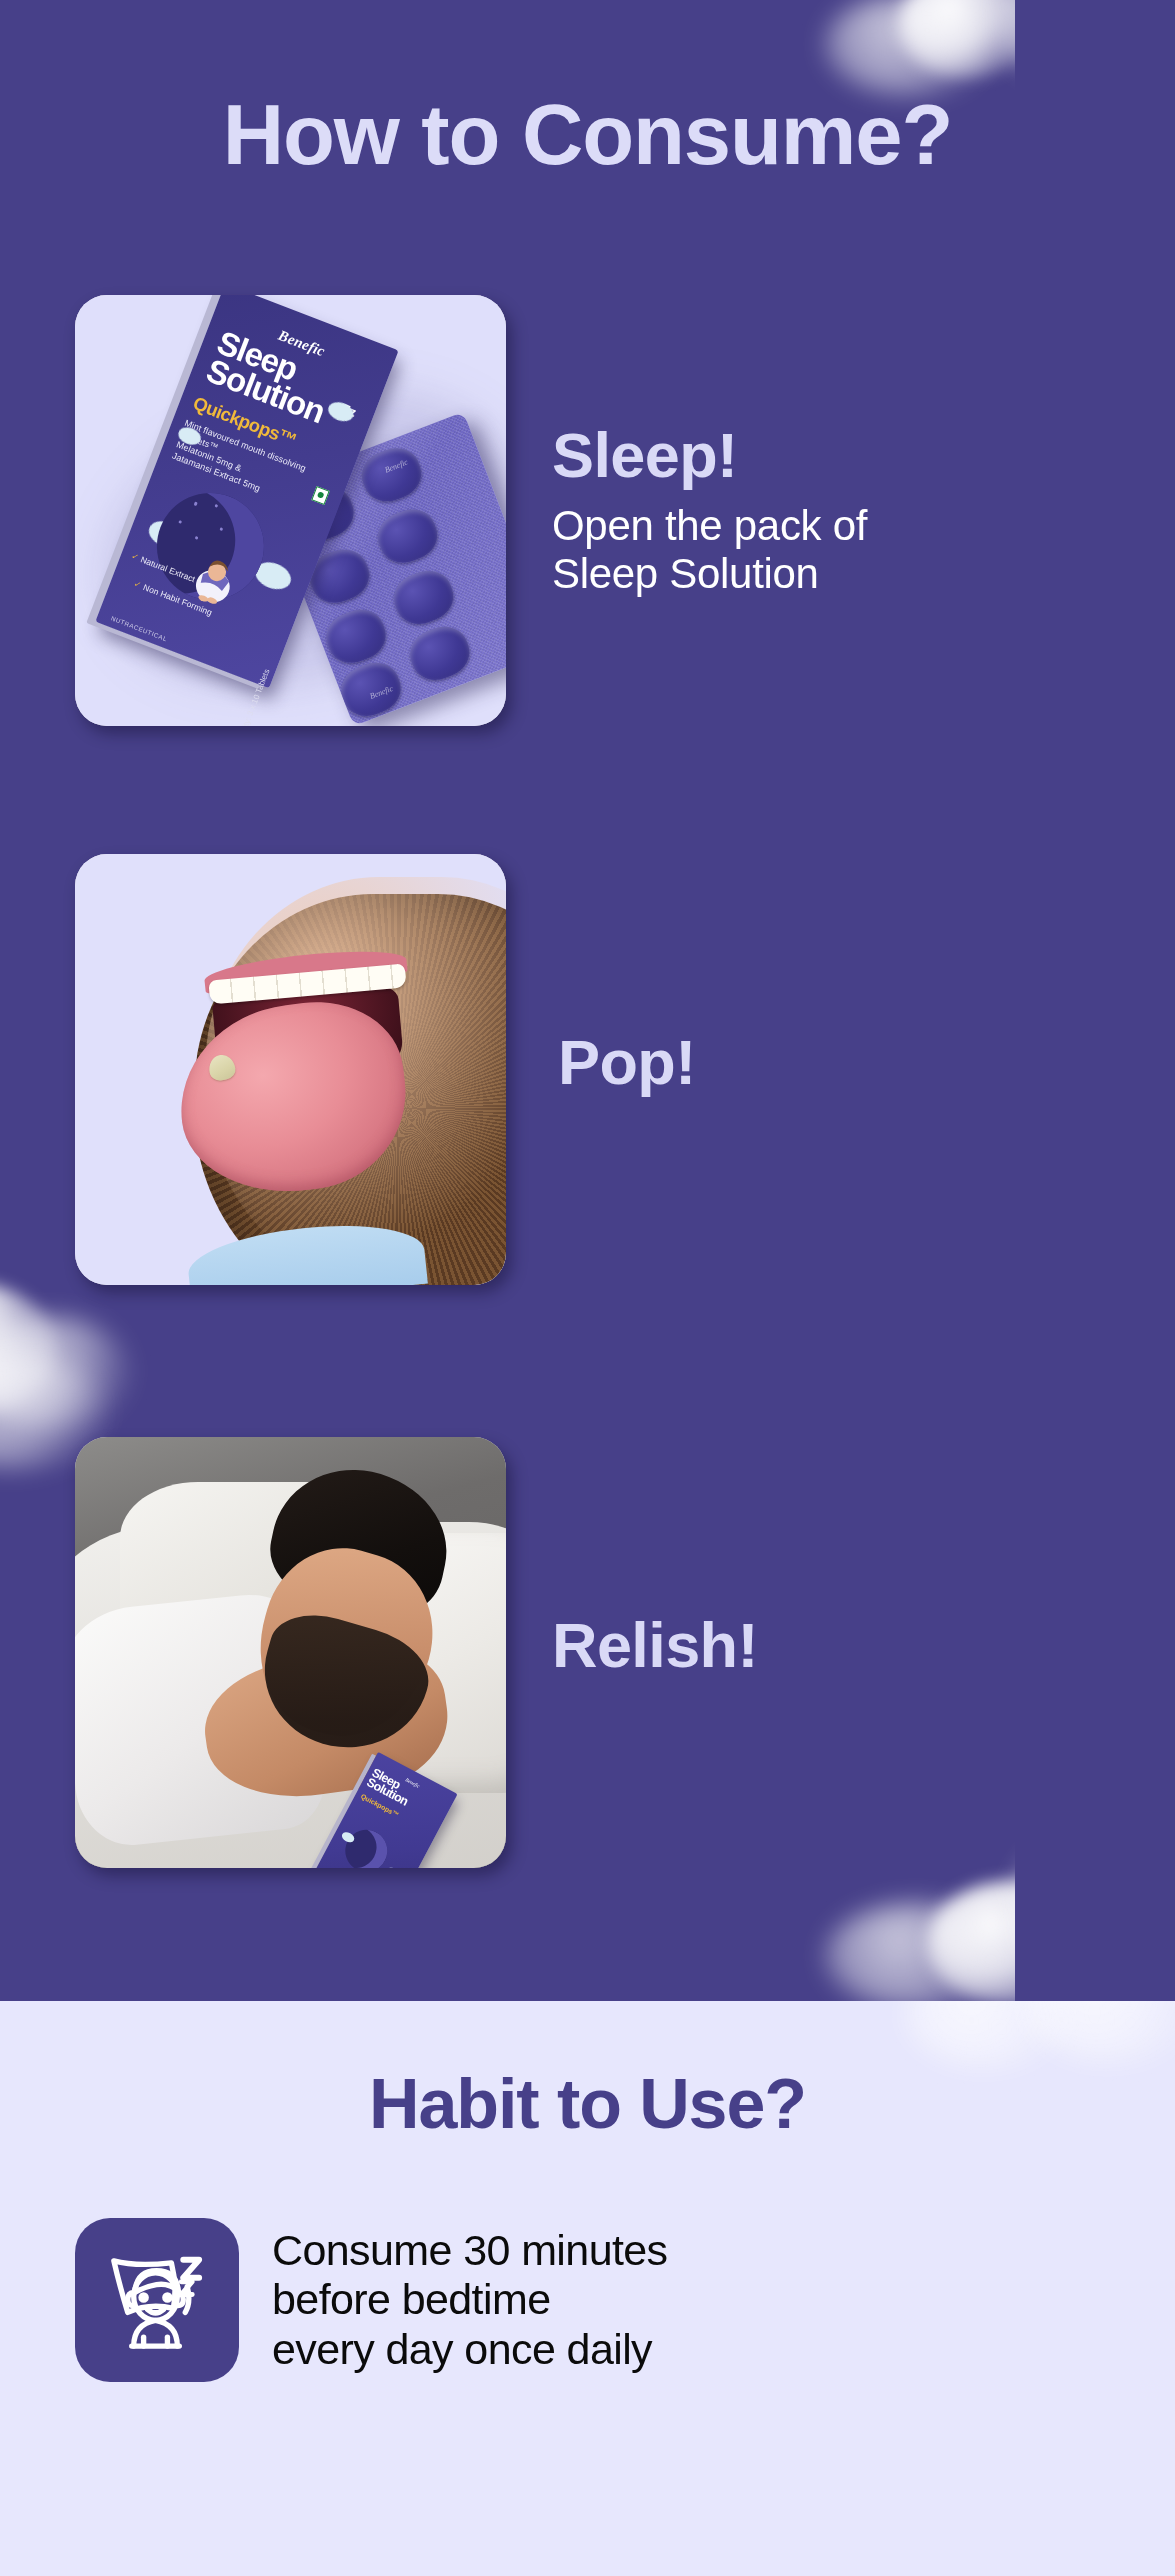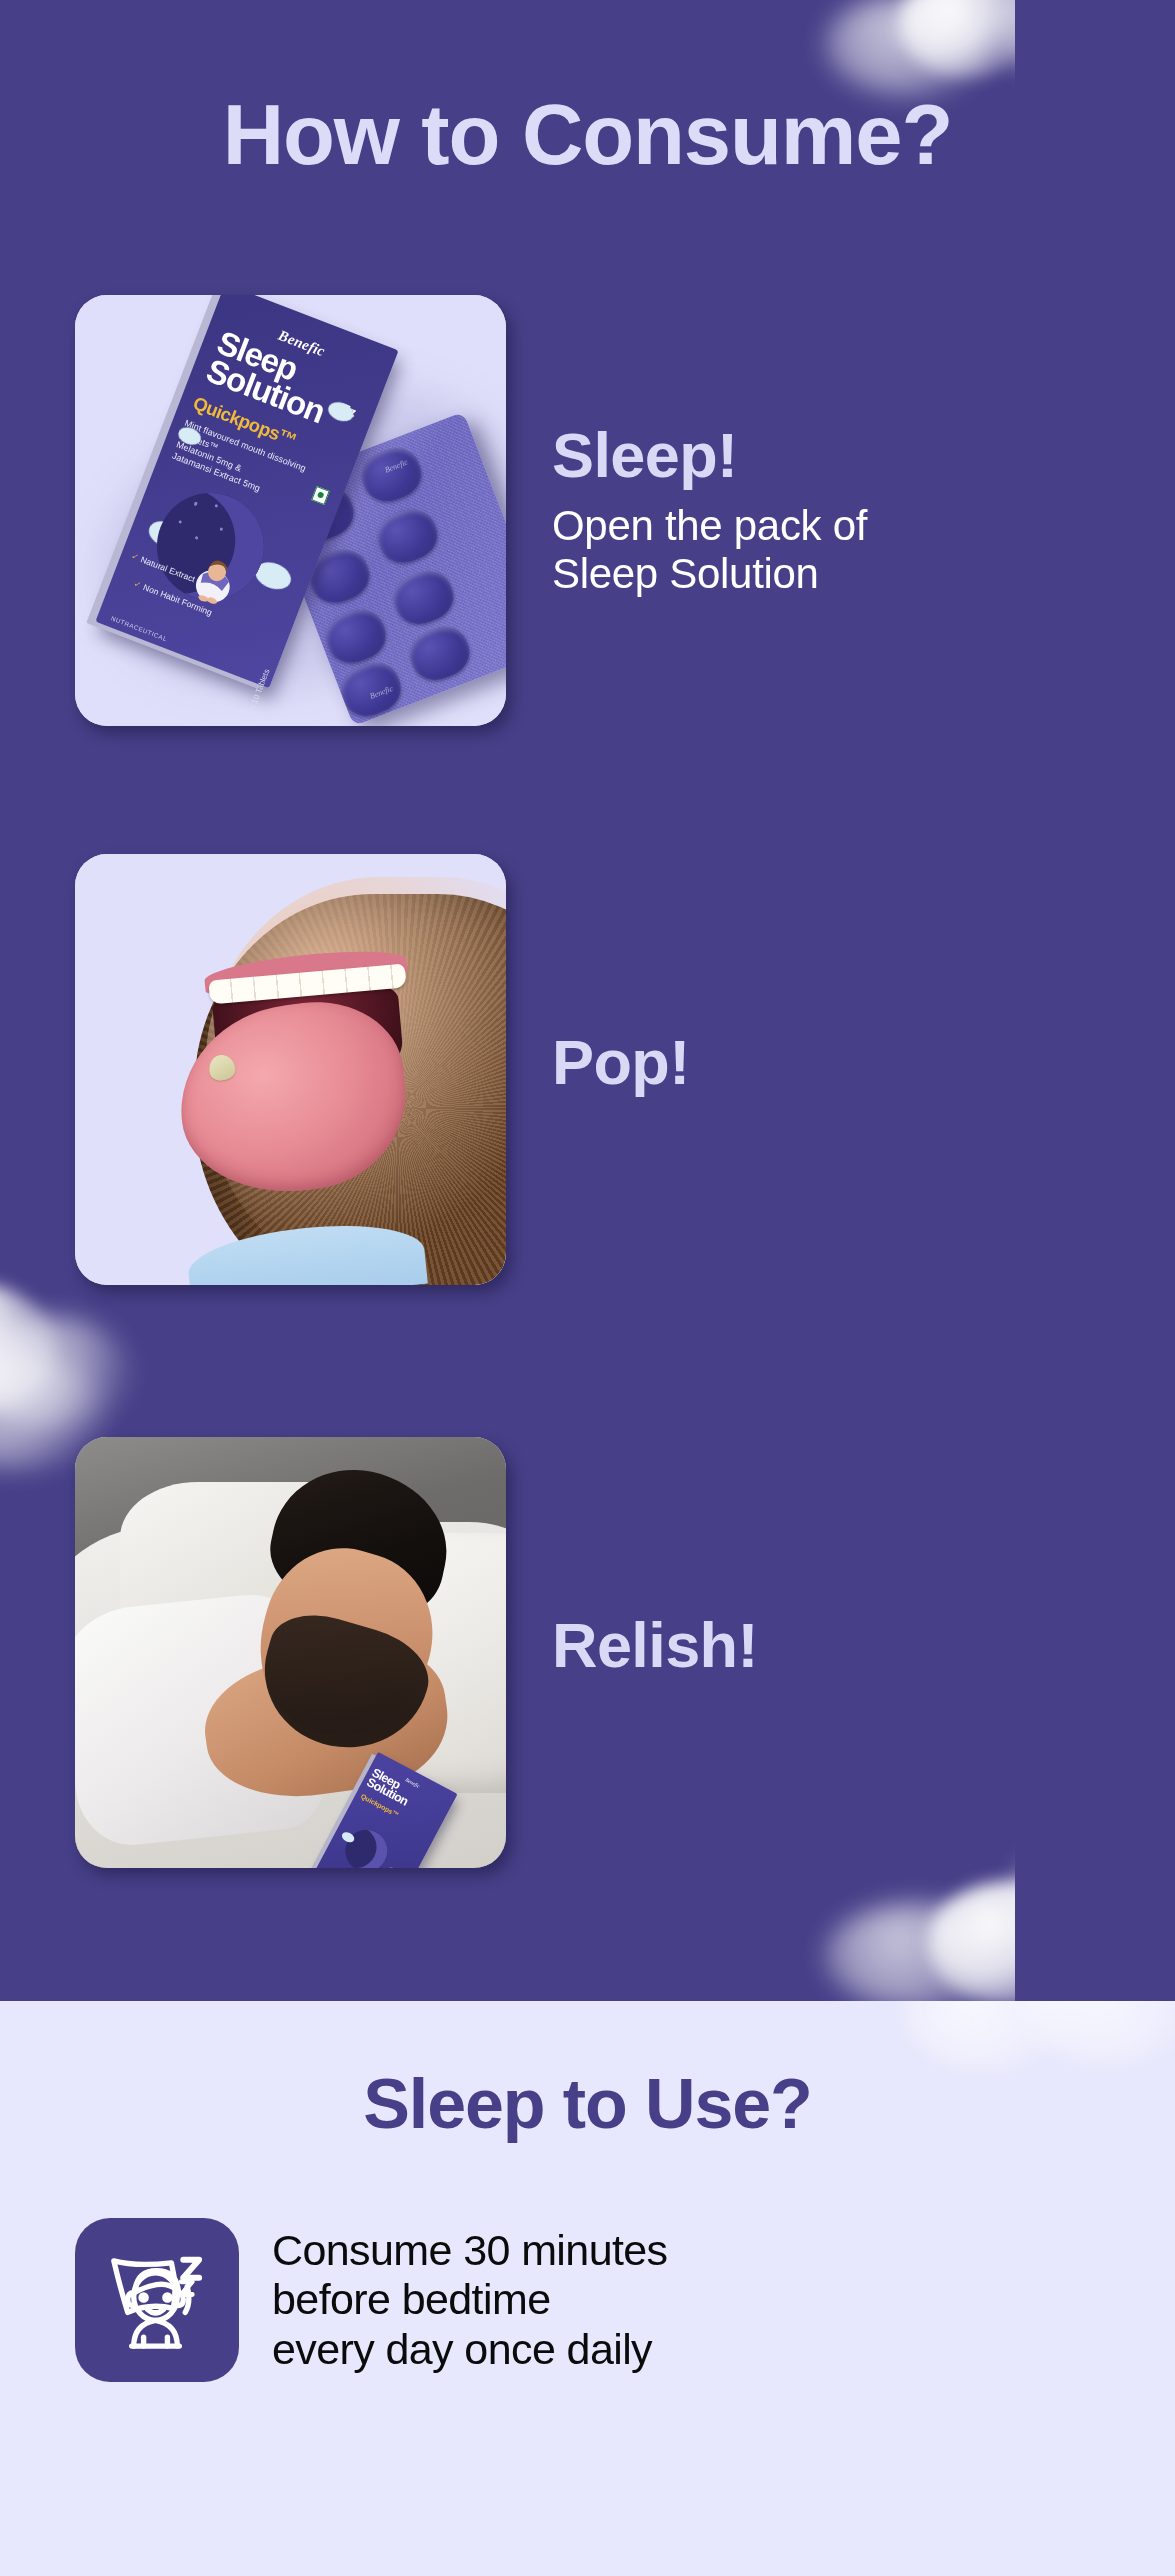--- a/index.html
+++ b/index.html
@@ -50,21 +50,21 @@
     font-size:70px; font-weight:bold; letter-spacing:-1.1px;
     line-height:1.05;
   }
 
   
   .step {
     position:absolute; left:75px; width:1056px;
     display:flex; align-items:center;
   }
   #step-0 { top:295px; }
-  #step-1 { top:854px; }
+  #step-1 { top:854px;gap:6px; }
   #step-2 { top:1437px; }
 
   .card {
     position:relative; flex:0 0 auto;
     width:431px; height:431px;
     border-radius:32px; overflow:hidden;
     background:#dededf;
     box-shadow: 5.6px 8px 14.7px rgba(20,16,50,.45);
   }
 
@@ -477,21 +477,21 @@
     </div>
   </div>
 
   <div class="sec-when">
     <div class="cloud" style="left:881px; top:-62px; width:339px; height:147px;">
       <div class="puff soft" style="left:22.6px; top:22.6px;  width:169px; height:107px;"></div>
       <div class="puff soft" style="left:141px;top:5.6px;  width:181px; height:119px;"></div>
     </div>
   </div>
 
-  <h2 class="title-when">Sleep to Use?</h2>
+  <h2 class="title-when">Habit to Use?</h2>
 
   <div class="when-row">
     <div class="icon-tile">
       <svg width="119" height="119" viewBox="0 0 120 120" fill="none" stroke="#ffffff" stroke-width="5.4" stroke-linecap="round" stroke-linejoin="round">
 
         <path d="M16 20 q22 6 58 2 q6 24 2 46 q-24 -6 -46 4 q-8 -26 -14 -52 z"></path>
 
         <path d="M86 19 h16 l-16 18 h16" stroke-width="6"></path>
         <path d="M84 41 h11 l-11 13 h11" stroke-width="5"></path>
 

